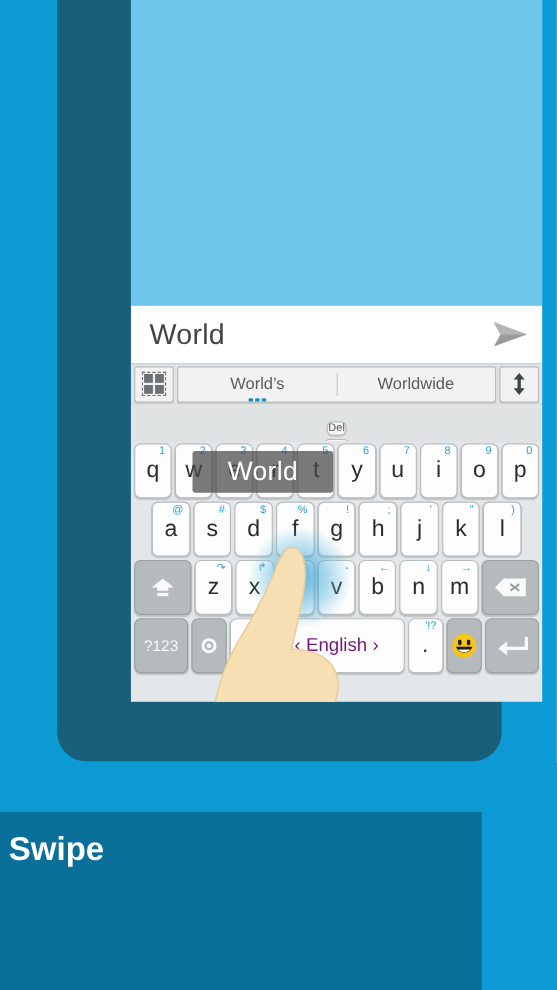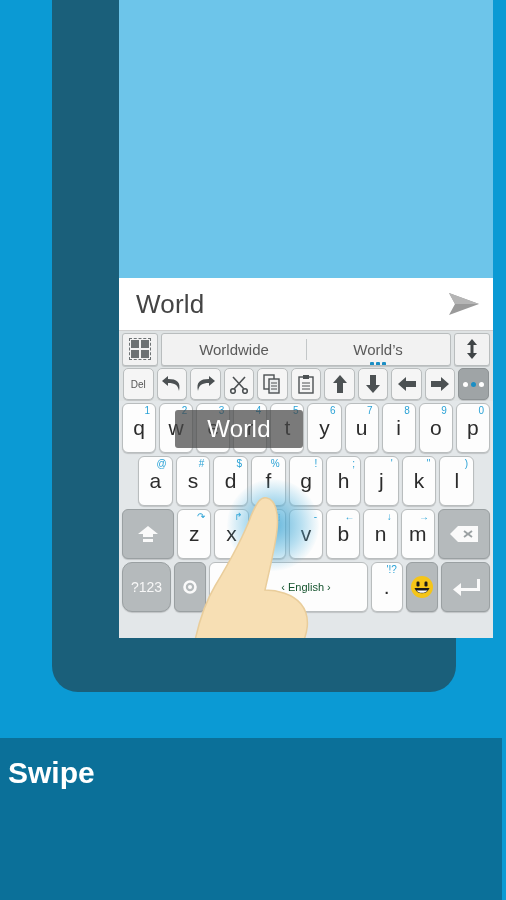--- a/index.html
+++ b/index.html
@@ -57,21 +57,21 @@
   }
   #suggestion-dots i{width:4px;height:4px;background:#1b8ec4;border-radius:1px;display:block;}
   
   .grid-icon{width:18px;height:18px;border:1px dashed #6c7173;padding:1px;
     display:grid;grid-template-columns:1fr 1fr;grid-template-rows:1fr 1fr;gap:2px;}
   .grid-icon b{background:#6c7173;display:block;}
   
   #edit-toolbar{
     position:absolute;left:0;top:387px;width:374px;height:34px;
     background:#dfe3e4;display:flex;align-items:center;
-    box-sizing:border-box;padding:16px 4px;gap:3px;
+    box-sizing:border-box;padding:16px 4px;gap:3px;flex-direction:column;
   }
   .tool-key{
     flex:1;height:30px;background:#f5f5f5;border:1px solid #b9bdbe;border-radius:5px;
     display:flex;align-items:center;justify-content:center;
     box-shadow:0 1px 0 rgba(0,0,0,.13);
     font-size:10px;color:#555;
   }
   .tool-key.active{background:#9fa4a6;border-color:#8d9294;}
   .dots-row{display:flex;gap:3px;align-items:center;}
   .dots-row i{width:5px;height:5px;border-radius:50%;background:#fff;display:block;}
@@ -86,44 +86,44 @@
     flex:1;background:#fdfdfd;border:1px solid #b9bdbe;border-radius:6px;
     position:relative;display:flex;align-items:center;justify-content:center;
     font-size:21px;color:#2c2c2c;
     box-shadow:0 1px 1px rgba(0,0,0,.16);
   }
   .key .hint{
     position:absolute;top:2px;right:5px;font-size:10px;color:#2aa2d6;line-height:1;
   }
   .key.fn{background:#b5babc;border-color:#9aa0a2;color:#f7f7f7;}
   .key.emoji{background:#b5babc;border-color:#9aa0a2;}
-  .key.space{flex:4.0;font-size:11px;color:#14532d;}
+  .key.space{flex:4.0;font-size:17px;color:#701a75;}
   .key.shift{flex:1.55;}
   .key.bksp{flex:1.55;}
-  .key.sym{flex:1.55;font-size:14px;border-radius:10px;}
+  .key.sym{flex:1.55;font-size:14px;}
   .key.enter{flex:1.55;}
   .row2{padding:0 16px;}
   
   #word-preview{
     position:absolute;left:56px;top:9px;width:128px;height:38px;
     background:rgba(70,70,70,.72);border-radius:3px;
     display:flex;align-items:center;justify-content:center;
     color:#fff;font-size:24px;letter-spacing:.3px;
     pointer-events:none;
   }
   
   #touch-glow{
     position:absolute;left:108px;top:78px;width:92px;height:92px;border-radius:50%;
     background:radial-gradient(circle,rgba(53,160,209,.78) 0%,rgba(93,184,224,.45) 42%,rgba(140,205,233,0) 72%);
     pointer-events:none;
   }
   #hand{position:absolute;left:70px;top:85px;width:150px;height:200px;pointer-events:none;}
   
   #caption-band{
-    position:absolute;left:0;top:738px;width:502px;height:162px;background:#0b7099;
+    position:absolute;left:0;top:738px;width:406px;height:162px;background:#0b7099;padding-left:32px;
   }
   #caption-title{
     position:absolute;left:8px;top:18px;font-size:30px;font-weight:bold;color:#fff;
   }
   #caption-sub{
     position:absolute;left:8px;top:62px;width:480px;font-size:25px;font-style:italic;
     font-weight:bold;color:#fff;line-height:1.32;
   }
 </style>
 </head>
@@ -145,29 +145,29 @@
     <div id="suggestion-bar">
       <div class="strip-btn">
         <span class="grid-icon">
             <b></b>
             <b></b>
             <b></b>
             <b></b>
           </span>
       </div>
       <div id="suggestions">
-        <div class="suggestion">Worldwide</div>
         <div class="suggestion">
           <span>World’s</span>
           <span id="suggestion-dots">
               <i></i>
               <i></i>
               <i></i>
             </span>
         </div>
+        <div class="suggestion">Worldwide</div>
       </div>
       <div class="strip-btn">
         <svg width="14" height="22" viewBox="0 0 14 22" aria-hidden="true">
           <polygon points="7,1 12,7 2,7" fill="#3f4446"></polygon>
           <rect x="5.5" y="6" width="3" height="10" fill="#3f4446"></rect>
           <polygon points="7,21 12,15 2,15" fill="#3f4446"></polygon>
         </svg>
       </div>
     </div>
 

